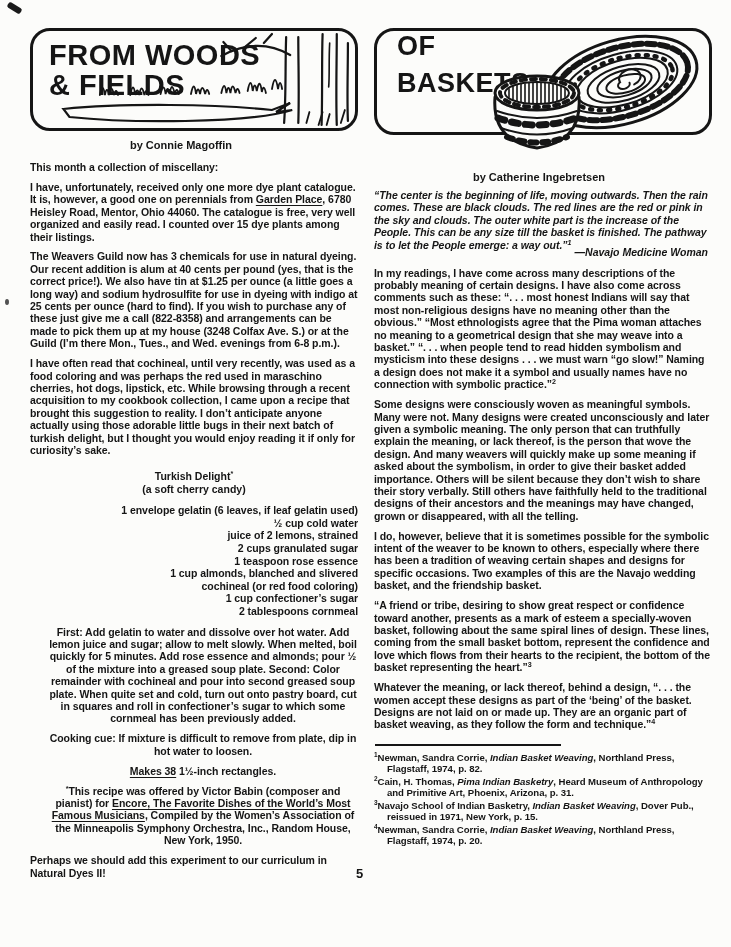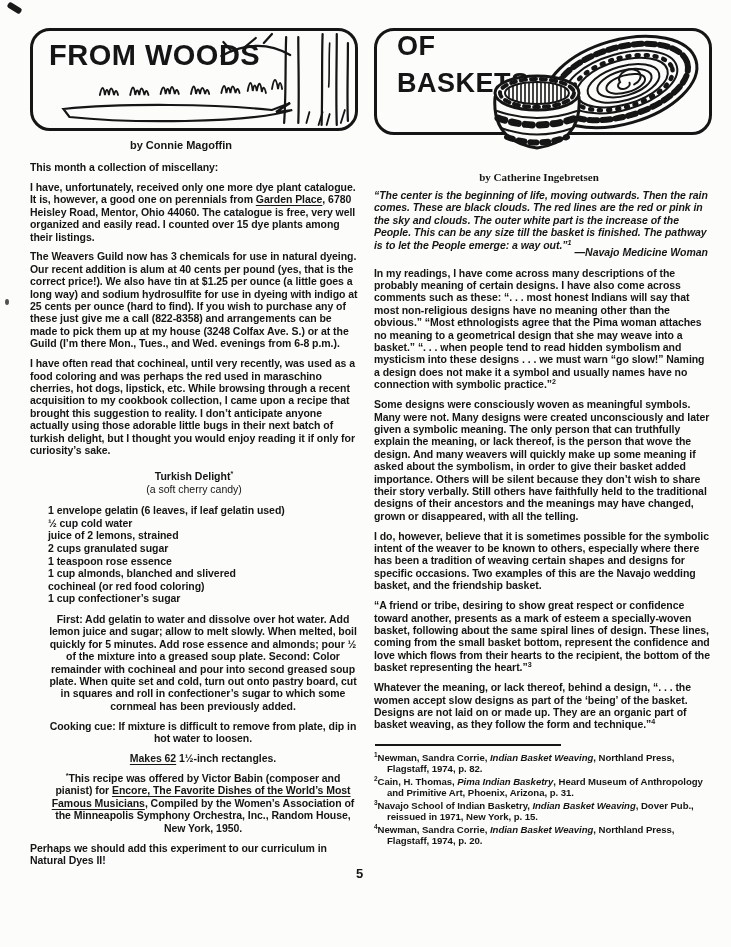--- a/index.html
+++ b/index.html
@@ -35,40 +35,40 @@
   .masthead-right .l1{top:0;}
   .masthead-right .l2{top:37px;}
   .mast-art{position:absolute;pointer-events:none;}
   .masthead-left  .mast-art{left:0;top:0;width:100%;height:100%;}
   .masthead-right .mast-art{left:84px;top:-4px;width:250px;height:150px;z-index:3;}
 
   .byline{
     text-align:center;font-weight:bold;font-size:11px;
     margin:8px 26px 10px 0;
   }
-  .byline-right{margin-top:36px;margin-right:8px;margin-bottom:6px;font-family:Liberation Serif, serif;}
+  .byline-right{margin-top:36px;margin-right:8px;margin-bottom:6px;}
 
   p, .para{
     font-size:10.5px;font-weight:bold;line-height:12.4px;
     letter-spacing:-0.05px;margin:0 0 7.5px 0;
   }
   .indent{margin-left:18px;text-align:center;}
   .recipe-head{
     text-align:center;font-size:10.5px;font-weight:bold;line-height:12.4px;
     margin-top:14px;
   }
   .recipe-sub{
-    text-align:center;font-size:10.5px;font-weight:normal;line-height:12.4px;
+    text-align:center;font-size:10.5px;font-weight:bold;line-height:12.4px;
     margin-bottom:9px;
   }
   ul.ingredients{
     list-style:none;margin:0 0 8px 18px;padding:0;
   }
   ul.ingredients li{
-    font-size:10.5px;font-weight:bold;line-height:12.6px;letter-spacing:-0.05px;
+    font-size:10.5px;font-weight:bold;line-height:12.6px;letter-spacing:-0.05px;text-align:right;
   }
   .quote{font-style:italic;}
   .attribution{
     font-size:10.5px;font-weight:bold;font-style:italic;
     text-align:right;margin:-12.4px 4px 8px 0;line-height:12.4px;
   }
   .u{text-decoration:underline;text-underline-offset:1.5px;}
   .i{font-style:italic;}
   .sup{font-size:0.68em;vertical-align:super;line-height:0;}
   .fn-rule{
@@ -91,20 +91,21 @@
 </head>
 <body>
 
 <div class="page">
   <div class="speck speck1"></div>
   <div class="speck speck2"></div>
 
   <section class="col col-left">
     <div class="masthead masthead-left">
       <div class="mast-line l1">FROM WOODS</div>
+      <div class="mast-line l2">&amp; FIELDS</div>
       <svg class="mast-art" viewBox="0 0 318 97" preserveAspectRatio="none" fill="none" stroke="#151515" stroke-width="2.2" stroke-linecap="round">
 
         <path d="M254,24 C230,10 206,14 186,25"></path>
         <path d="M208,17 l12,-10 M196,20 l-8,-9 M228,12 l8,-9"></path>
 
         <path d="M250,6 C249,34 250,64 248,92"></path>
         <path d="M262,6 C262,34 263,64 262,92"></path>
         <path d="M286,3 C285,32 286,62 285,94"></path>
         <path d="M300,3 C300,32 299,64 300,94"></path>
         <path d="M293,12 C292,30 293,44 292,56" stroke-width="1.6"></path>
@@ -135,25 +136,26 @@
 
     <ul class="ingredients">
       <li>1 envelope gelatin (6 leaves, if leaf gelatin used)</li>
       <li>½ cup cold water</li>
       <li>juice of 2 lemons, strained</li>
       <li>2 cups granulated sugar</li>
       <li>1 teaspoon rose essence</li>
       <li>1 cup almonds, blanched and slivered</li>
       <li>cochineal (or red food coloring)</li>
       <li>1 cup confectioner’s sugar</li>
+      <li>2 tablespoons cornmeal</li>
     </ul>
 
     <p class="indent">First:  Add gelatin to water and dissolve over hot water.  Add lemon juice and sugar;  allow to melt slowly.  When melted, boil quickly for 5 minutes.  Add rose essence and almonds;  pour ½ of the mixture into a greased soup plate.  Second:  Color remainder with cochineal and pour into second greased soup plate.  When quite set and cold, turn out onto pastry board, cut in squares and roll in confectioner’s sugar to which some cornmeal has been previously added.</p>
     <p class="indent">Cooking cue:  If mixture is difficult to remove from plate, dip in hot water to loosen.</p>
-    <p class="indent"><span class="u">Makes 62</span><span> 1½-inch rectangles.</span></p>
+    <p class="indent"><span class="u">Makes 38</span><span> 1½-inch rectangles.</span></p>
     <p class="indent"><span class="sup">*</span><span>This recipe was offered by Victor Babin (composer and pianist) for </span><span class="u">Encore, The Favorite Dishes of the World’s Most Famous Musicians</span><span>, Compiled by the Women’s Association of the Minneapolis Symphony Orchestra, Inc., Random House, New York, 1950.</span></p>
     <p>Perhaps we should add this experiment to our curriculum in Natural Dyes II!</p>
   </section>
 
   <section class="col col-right">
     <div class="masthead masthead-right">
       <div class="mast-line l1">OF</div>
       <div class="mast-line l2">BASKETS</div>
       <svg class="mast-art" viewBox="0 0 250 150" fill="none" stroke="#151515" stroke-linecap="round">
         <defs>
@@ -191,21 +193,21 @@
     </div>
     <div class="byline byline-right">by Catherine Ingebretsen</div>
 
     <p class="quote"><span>“The center is the beginning of life, moving outwards.  Then the rain comes.  These are black clouds.  The red lines are the red or pink in the sky and clouds.  The outer white part is the increase of the People.  This can be any size till the basket is finished.  The pathway is to let the People emerge:  a way out.”</span><span class="sup">1</span></p>
     <div class="attribution">—Navajo Medicine Woman</div>
 
     <p><span>In my readings, I have come across many descriptions of the probably meaning of certain designs.  I have also come across comments such as these:  “. . . most honest Indians will say that most non-religious designs have no meaning other than the obvious.”  “Most ethnologists agree that the Pima woman attaches no meaning to a geometrical design that she may weave into a basket.”  “. . . when people tend to read hidden symbolism and mysticism into these designs . . . we must warn “go slow!”  Naming a design does not make it a symbol and usually names have no connection with symbolic practice.”</span><span class="sup">2</span></p>
     <p>Some designs were consciously woven as meaningful symbols.  Many were not.  Many designs were created unconsciously and later given a symbolic meaning.  The only person that can truthfully explain the meaning, or lack thereof, is the person that wove the design.  And many weavers will quickly make up some meaning if asked about the symbolism, in order to give their basket added importance.  Others will be silent because they don’t wish to share their story verbally.  Still others have faithfully held to the traditional designs of their ancestors and the meanings may have changed, grown or disappeared, with all the telling.</p>
     <p>I do, however, believe that it is sometimes possible for the symbolic intent of the weaver to be known to others, especially where there has been a tradition of weaving certain shapes and designs for specific occasions.  Two examples of this are the Navajo wedding basket, and the friendship basket.</p>
     <p><span>“A friend or tribe, desiring to show great respect or confidence toward another, presents as a mark of esteem a specially-woven basket, following about the same spiral lines of design.  These lines, coming from the small basket bottom, represent the confidence and love which flows from their hearts to the recipient, the bottom of the basket representing the heart.”</span><span class="sup">3</span></p>
-    <p><span>Whatever the meaning, or lack thereof, behind a design, “. . . the women accept slow designs as part of the ‘being’ of the basket.  Designs are not laid on or made up.  They are an organic part of basket weaving, as they follow the form and technique.”</span><span class="sup">4</span></p>
+    <p><span>Whatever the meaning, or lack thereof, behind a design, “. . . the women accept these designs as part of the ‘being’ of the basket.  Designs are not laid on or made up.  They are an organic part of basket weaving, as they follow the form and technique.”</span><span class="sup">4</span></p>
 
     <div class="fn-rule"></div>
     <div class="footnotes">
       <p class="fn"><span class="sup">1</span><span>Newman, Sandra Corrie, </span><span class="i">Indian Basket Weaving</span><span>, Northland Press, Flagstaff, 1974, p. 82.</span></p>
       <p class="fn"><span class="sup">2</span><span>Cain, H. Thomas, </span><span class="i">Pima Indian Basketry</span><span>, Heard Museum of Anthropology and Primitive Art, Phoenix, Arizona, p. 31.</span></p>
       <p class="fn"><span class="sup">3</span><span>Navajo School of Indian Basketry, </span><span class="i">Indian Basket Weaving</span><span>, Dover Pub., reissued in 1971, New York, p. 15.</span></p>
       <p class="fn"><span class="sup">4</span><span>Newman, Sandra Corrie, </span><span class="i">Indian Basket Weaving</span><span>, Northland Press, Flagstaff, 1974, p. 20.</span></p>
     </div>
   </section>
 

